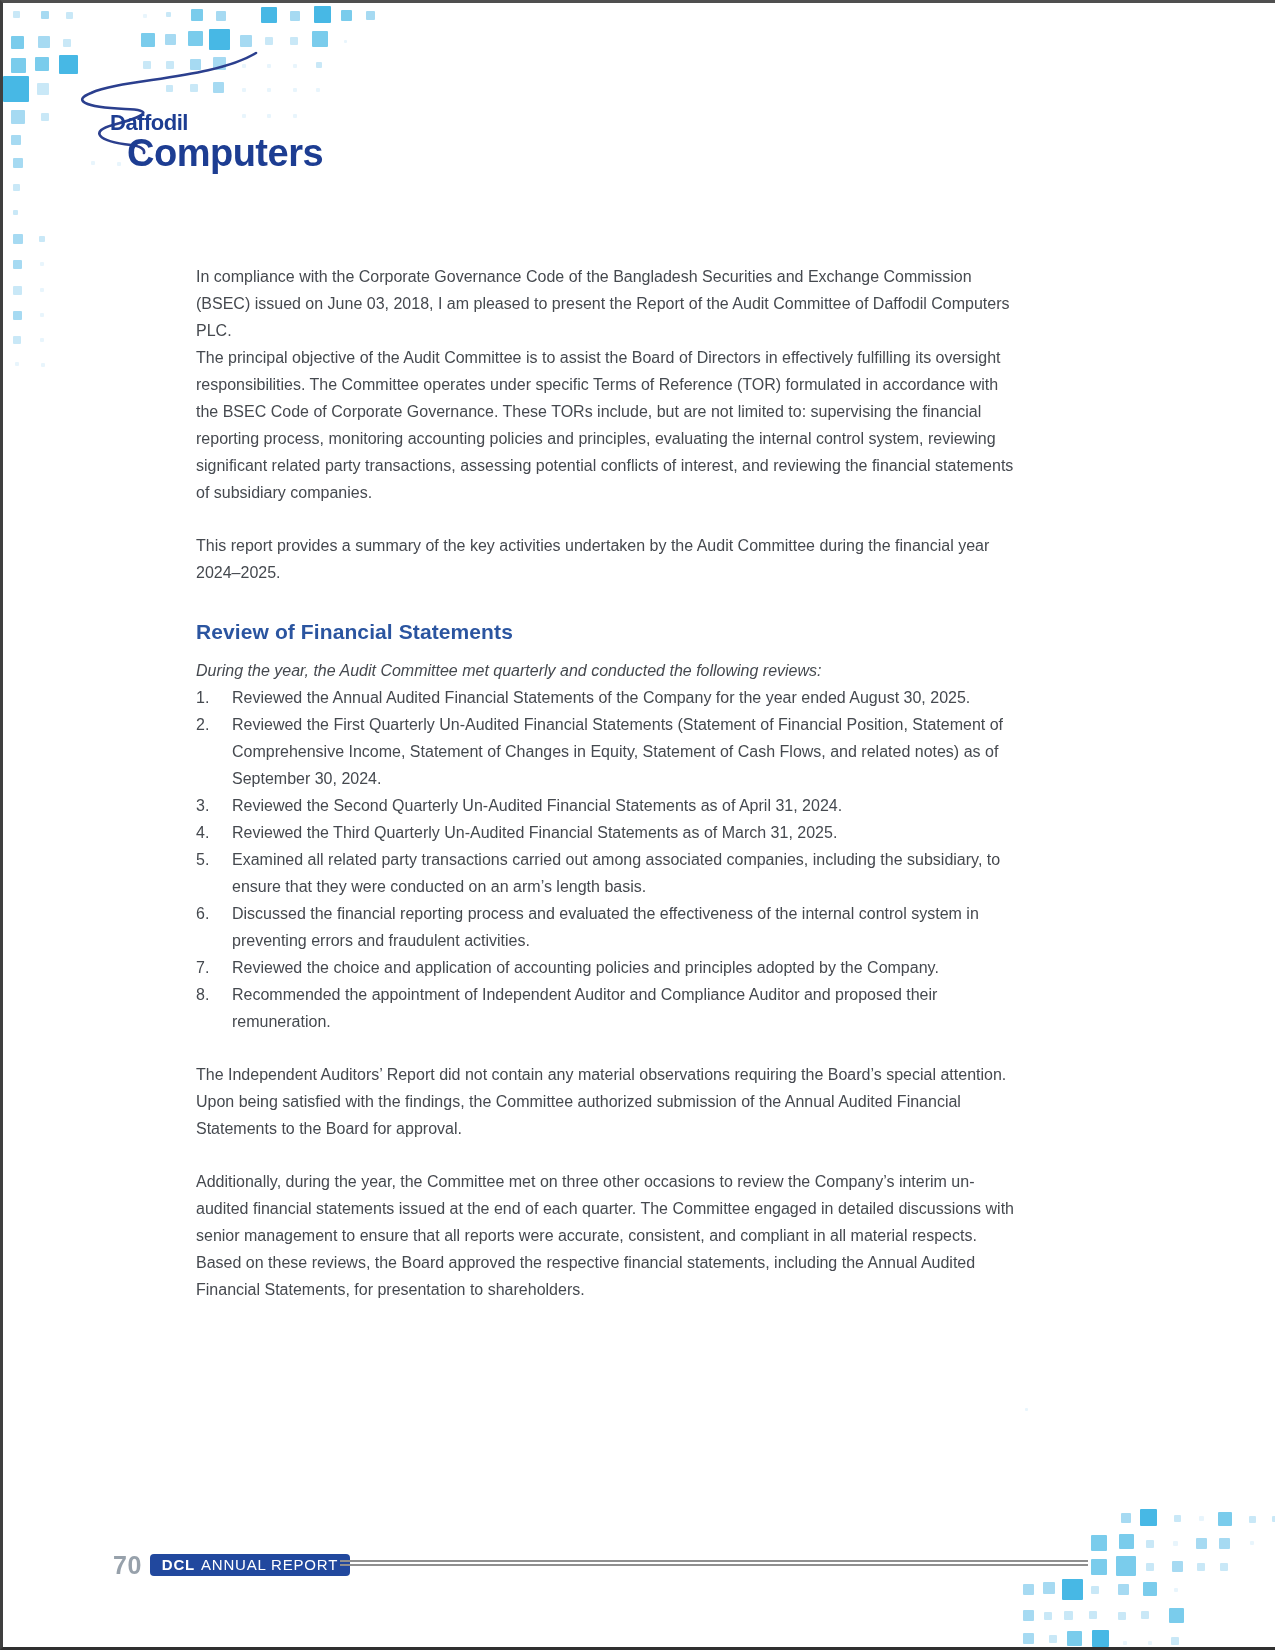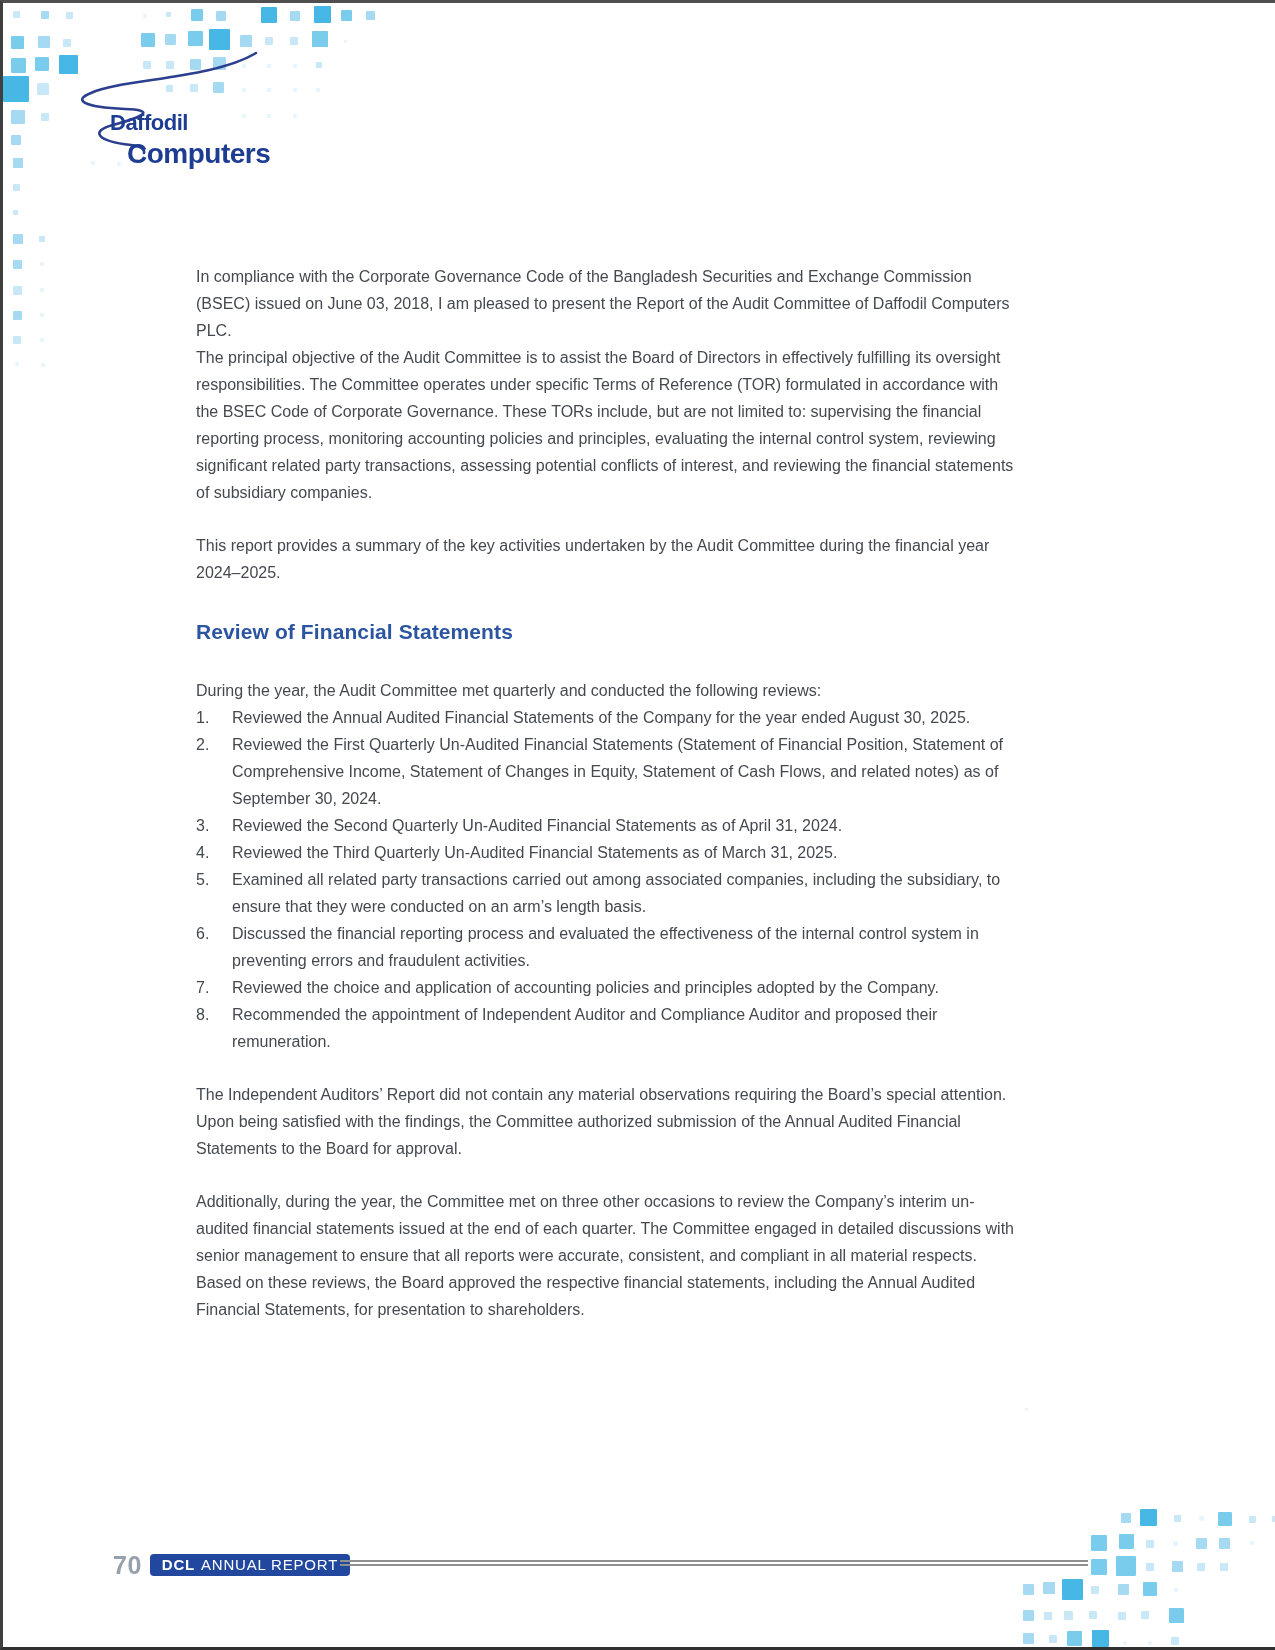--- a/index.html
+++ b/index.html
@@ -13,34 +13,34 @@
     border-top:3px solid #4f4f4f;
     border-left:3px solid #3f3f3f;
     border-bottom:3px solid #303030;
   }
   
   .px{position:absolute;border-radius:1px;}
   
   .swoosh{position:absolute;left:0;top:0;pointer-events:none;}
   .logo{position:absolute;left:107px;top:104px;color:#1d3d92;font-weight:bold;letter-spacing:-0.5px;}
   .logo-l1{font-size:22px;line-height:31px;}
-  .logo-l2{font-size:28px;line-height:31px;margin-left:17px;}
+  .logo-l2{font-size:38px;line-height:31px;margin-left:17px;}
   
   .content{
     position:absolute;left:193px;top:234px;width:828px;
     color:#45494f;font-size:16px;line-height:27px;
   }
   .content h1,.content h2{
     color:#2b55a0;font-size:21px;line-height:27px;margin:0;font-weight:bold;letter-spacing:0.1px;
   }
   .content h2{margin-top:32px;}
   .p{margin:0;}
   .p-first{margin-top:26px;}
   .gap{margin-top:26px;}
-  .intro{margin-top:32px;}
+  .intro{margin-top:12px;font-style:italic;}
   .list{margin:0;padding:0;list-style:none;}
   .list li{display:flex;}
   .num{width:36px;flex:none;}
   .txt{flex:1;}
   
   .footer{position:absolute;left:110px;top:1548px;height:28px;display:flex;align-items:center;}
   .pageno{font-size:25px;font-weight:bold;color:#97a1ab;margin-right:8px;letter-spacing:0.5px;}
   .badge{
     background:#21489e;color:#ffffff;border-radius:4px;
     padding:2px 12px 3px 12px;font-size:15px;letter-spacing:0.8px;

